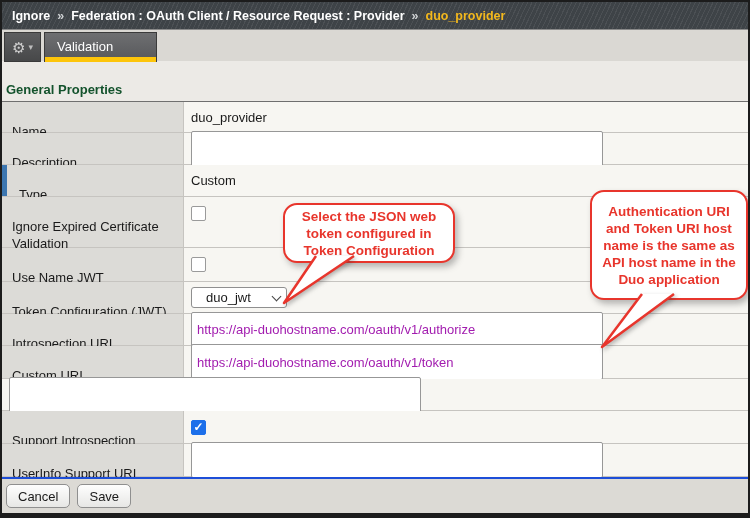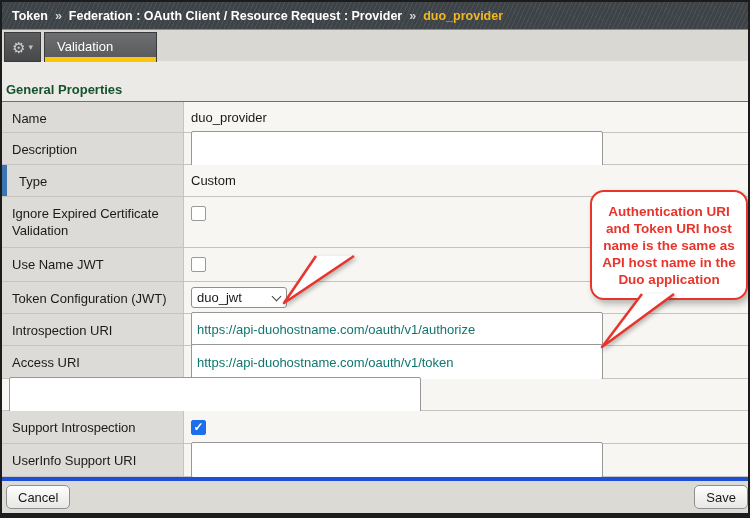--- a/index.html
+++ b/index.html
@@ -51,56 +51,56 @@
   }
 
   .form-table {
     position:absolute; left:0; right:0; top:99px;
     border-top:1px solid #6f6f6f;
     display:flex; flex-direction:column;
   }
   .row { display:flex; border-bottom:1px solid #c6c4c0; }
   .cell-label {
     width:182px; flex:0 0 182px; background:#dcdbd7; border-right:1px solid #c6c4c0;
-    font-size:13px; color:#1a1a1a; padding:8px 6px 0 10px; line-height:17px;
+    font-size:13px; color:#1a1a1a; padding:21px 6px 0 10px; line-height:17px;
   }
   .row.highlighted .cell-label { border-left:5px solid #3c76b0; padding-left:12px; }
   .cell-value {
     flex:1; background:#f7f6f2; display:flex; align-items:center; padding-left:7px;
     font-size:13px; color:#1a1a1a;
   }
   .txt-input {
     width:412px; height:36px; background:#fff; border:1px solid #979797; border-radius:2px;
-    font-family:"Liberation Sans", sans-serif; font-size:13px; color:#0f766e; padding:0 5px;
+    font-family:"Liberation Sans", sans-serif; font-size:13px; color:#a21caf; padding:0 5px;
   }
   .select-wrap { position:relative; width:96px; height:21px; }
   .select-wrap select {
     width:100%; height:100%; background:#fff; border:1px solid #8f8f8f; border-radius:3px;
     font-family:"Liberation Sans", sans-serif; font-size:13px; color:#1a1a1a;
-    padding:0 18px 0 5px; -webkit-appearance:none; appearance:none;
+    padding:0 18px 0 14px; -webkit-appearance:none; appearance:none;
   }
   .select-chevron {
     position:absolute; right:7px; top:6px; width:7px; height:7px; pointer-events:none;
     border-right:1.6px solid #444; border-bottom:1.6px solid #444; transform:rotate(45deg);
   }
   .cb {
     width:15px; height:15px; background:#fff; border:1px solid #9a9a9a; border-radius:2px; cursor:pointer;
   }
   .cb.checked {
     background:#1c6fea; border-color:#1c6fea; color:#fff;
     display:flex; align-items:center; justify-content:center;
     font-size:12px; font-weight:bold; line-height:1;
   }
   .cb.checked::after { content:"\2713"; }
 
   
   .footer {
     position:absolute; left:0; right:0; top:475px; bottom:0;
-    background:#dcdad5; border-top:4px solid #1d4ed8;
-    display:flex; align-items:center; gap:7px; padding-left:4px;justify-content:space-between;
+    background:#dcdad5; border-top:2px solid #1d4ed8;
+    display:flex; align-items:center; gap:7px; padding-left:4px;
   }
   .btn {
     height:24px; padding:0 11px; font-family:"Liberation Sans", sans-serif;
     font-size:13px; color:#1a1a1a; background:linear-gradient(#fefefe,#e7e7e5);
     border:1px solid #8f8f8f; border-radius:5px; cursor:pointer;
   }
 
   
   .callout {
     position:absolute; background:#fff; border:2.5px solid #e8352c; border-radius:14px;
@@ -114,21 +114,21 @@
           filter:drop-shadow(2px 2px 2px rgba(60,60,60,0.35)); }
   .tail-1 { left:270px; top:248px; }
   .tail-2 { left:583px; top:285px; }
 </style>
 </head>
 <body>
 
 <div class="screen">
 
   <div class="crumbbar">
-    <span>Token</span>
+    <span>Ignore</span>
     <span class="sep">»</span>
     <span>Federation : OAuth Client / Resource Request : Provider</span>
     <span class="sep">»</span>
     <span class="current">duo_provider</span>
   </div>
 
   <div class="tabstrip">
     <div class="gear-btn">
       <span class="gear-glyph">⚙</span>
       <span class="gear-caret">▾</span>
@@ -191,21 +191,21 @@
     </div>
 
     <div class="row" style="height:32px">
       <div class="cell-label">Introspection URI</div>
       <div class="cell-value">
         <input class="txt-input" type="text" value="https://api-duohostname.com/oauth/v1/authorize" style="">
       </div>
     </div>
 
     <div class="row" style="height:33px">
-      <div class="cell-label">Access URI</div>
+      <div class="cell-label">Custom URI</div>
       <div class="cell-value">
         <input class="txt-input" type="text" value="https://api-duohostname.com/oauth/v1/token" style="">
       </div>
     </div>
 
     <div class="row" style="height:32px">
       <div class="cell-value">
         <input class="txt-input" type="text" value="" style="">
       </div>
     </div>
@@ -224,20 +224,23 @@
       </div>
     </div>
 
   </div>
 
   <div class="footer">
     <button class="btn">Cancel</button>
     <button class="btn">Save</button>
   </div>
 
+  <div class="callout callout-1">
+    <span>Select the JSON web token configured in Token Configuration</span>
+  </div>
   <svg class="tail tail-1" width="100" height="62" viewBox="0 0 100 62">
     <path d="M44,6 L12,53 L82,6" fill="#ffffff" stroke="#e8352c" stroke-width="2.5" stroke-linejoin="round"></path>
   </svg>
 
   <div class="callout callout-2">
     <span>Authentication URI and Token URI host name is the same as API host name in the Duo application</span>
   </div>
   <svg class="tail tail-2" width="120" height="65" viewBox="0 0 120 65">
     <path d="M57,7 L17,60 L89,7" fill="#ffffff" stroke="#e8352c" stroke-width="2.5" stroke-linejoin="round"></path>
   </svg>

